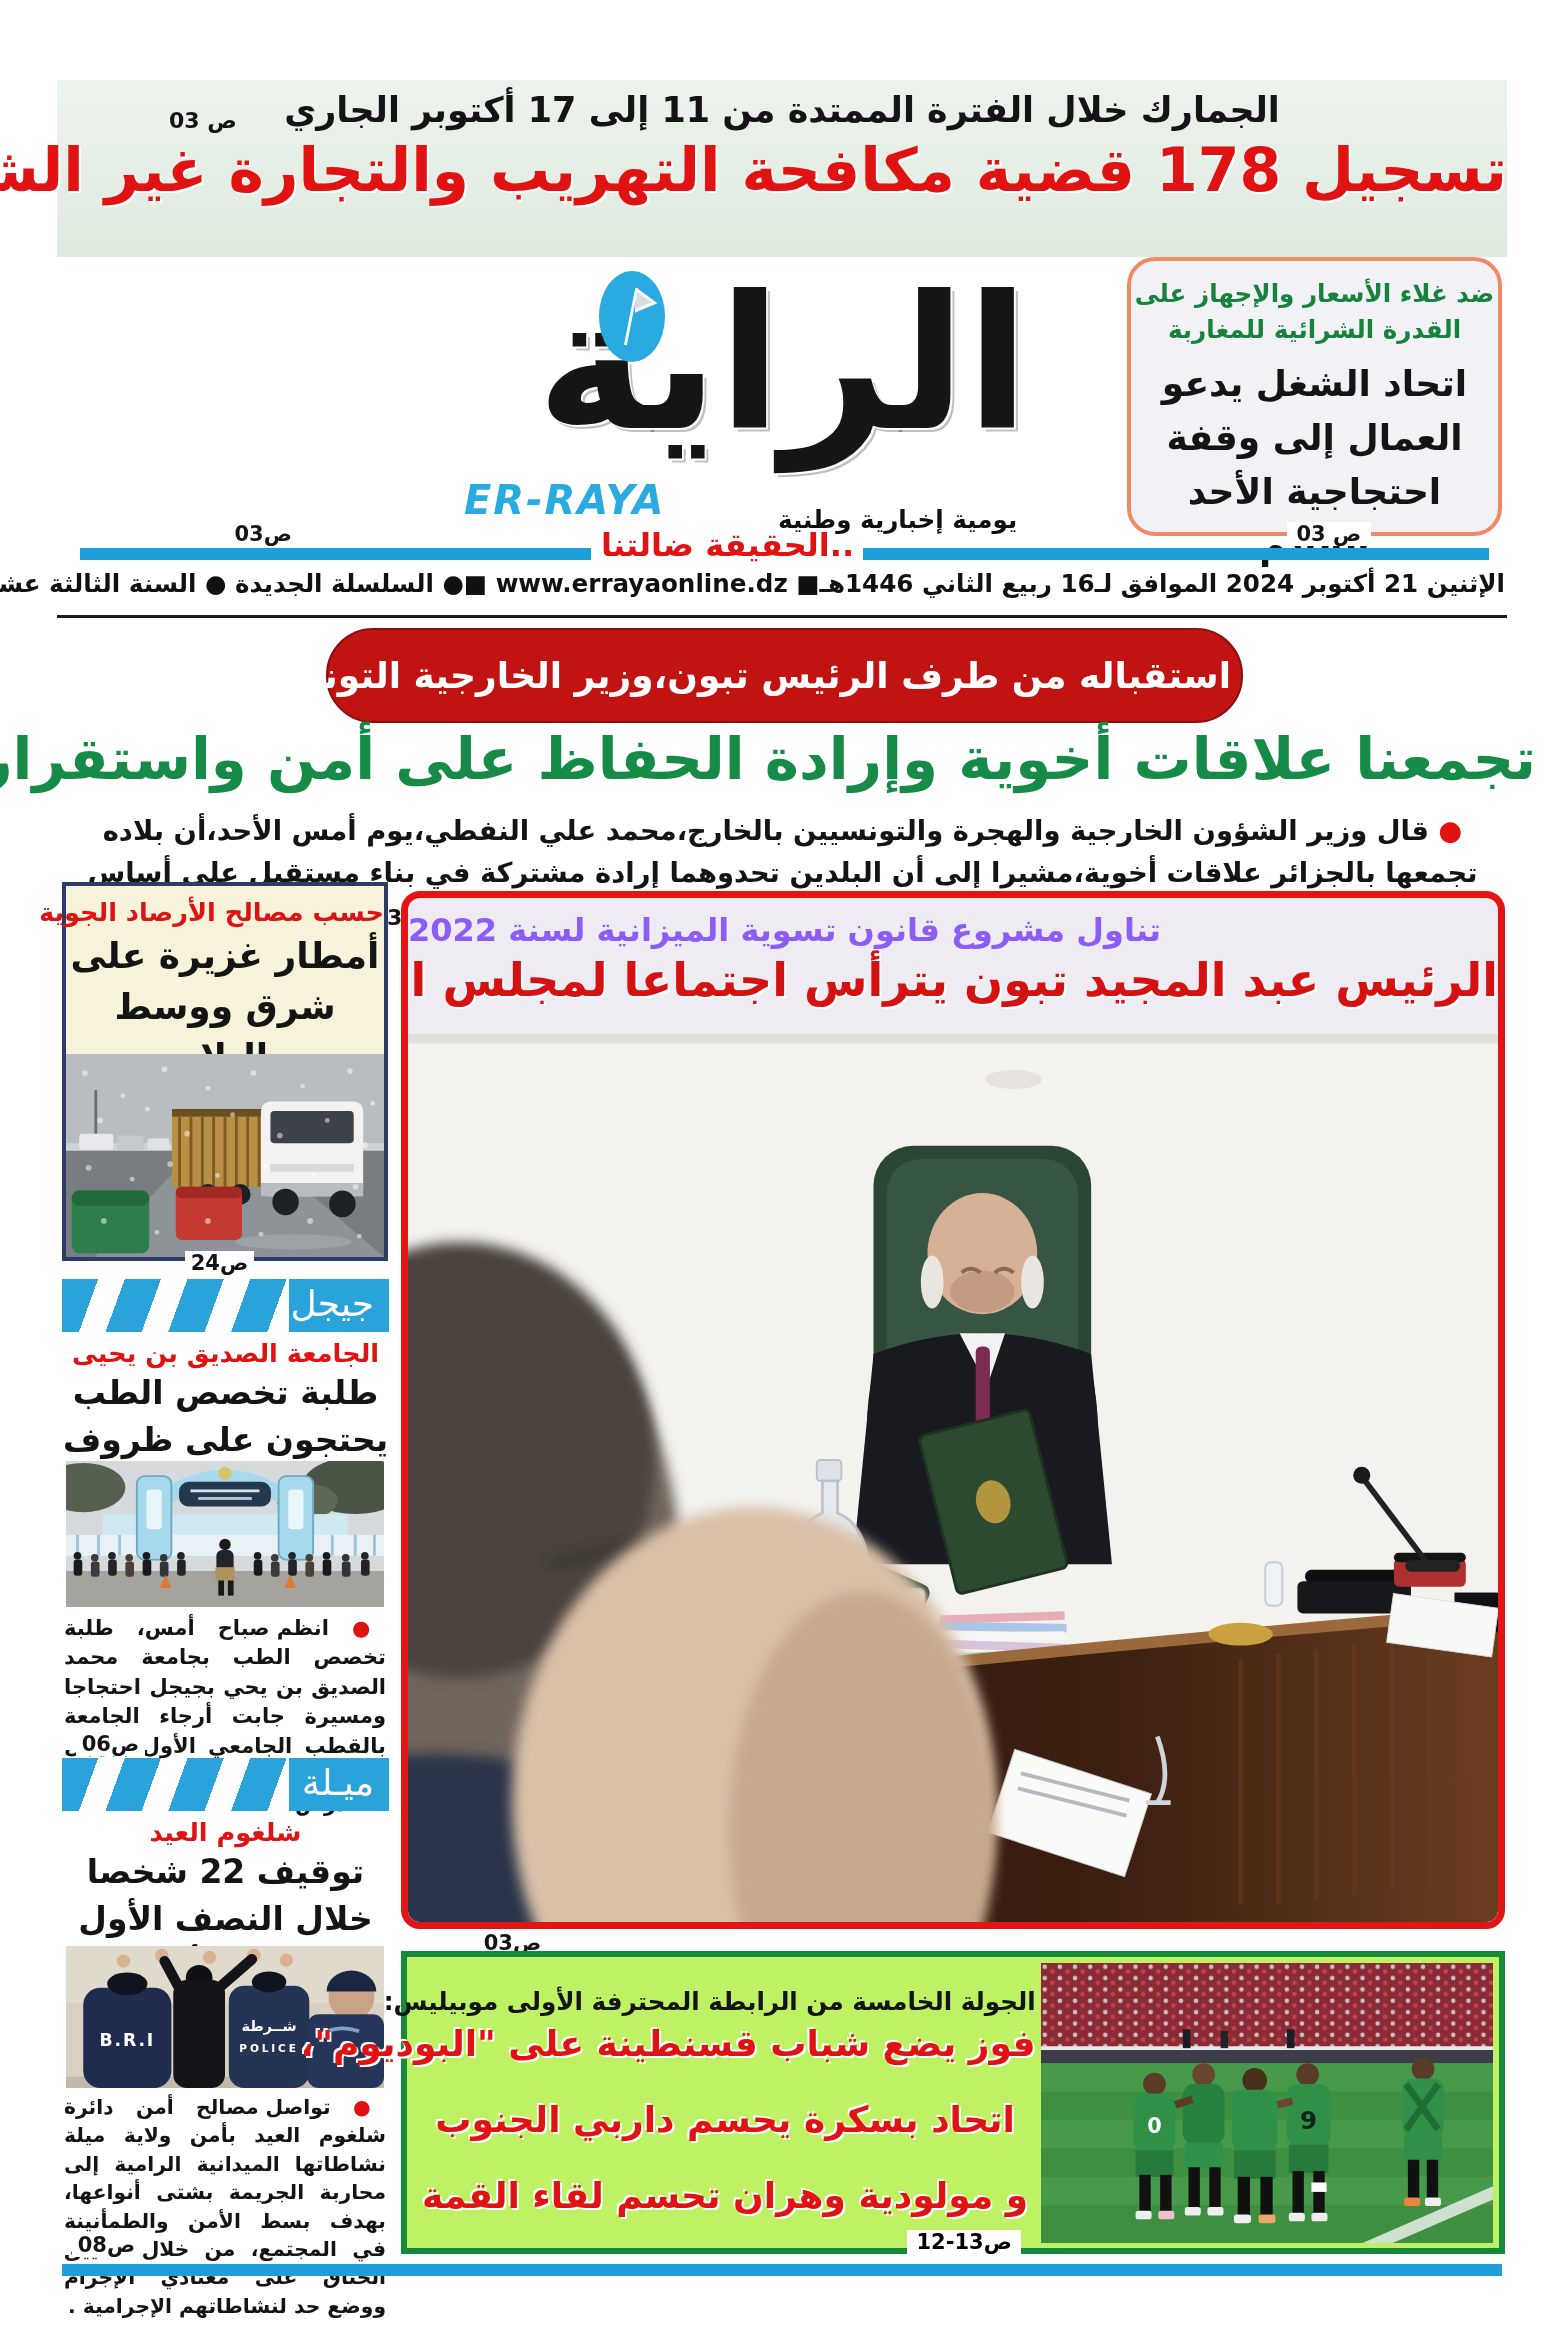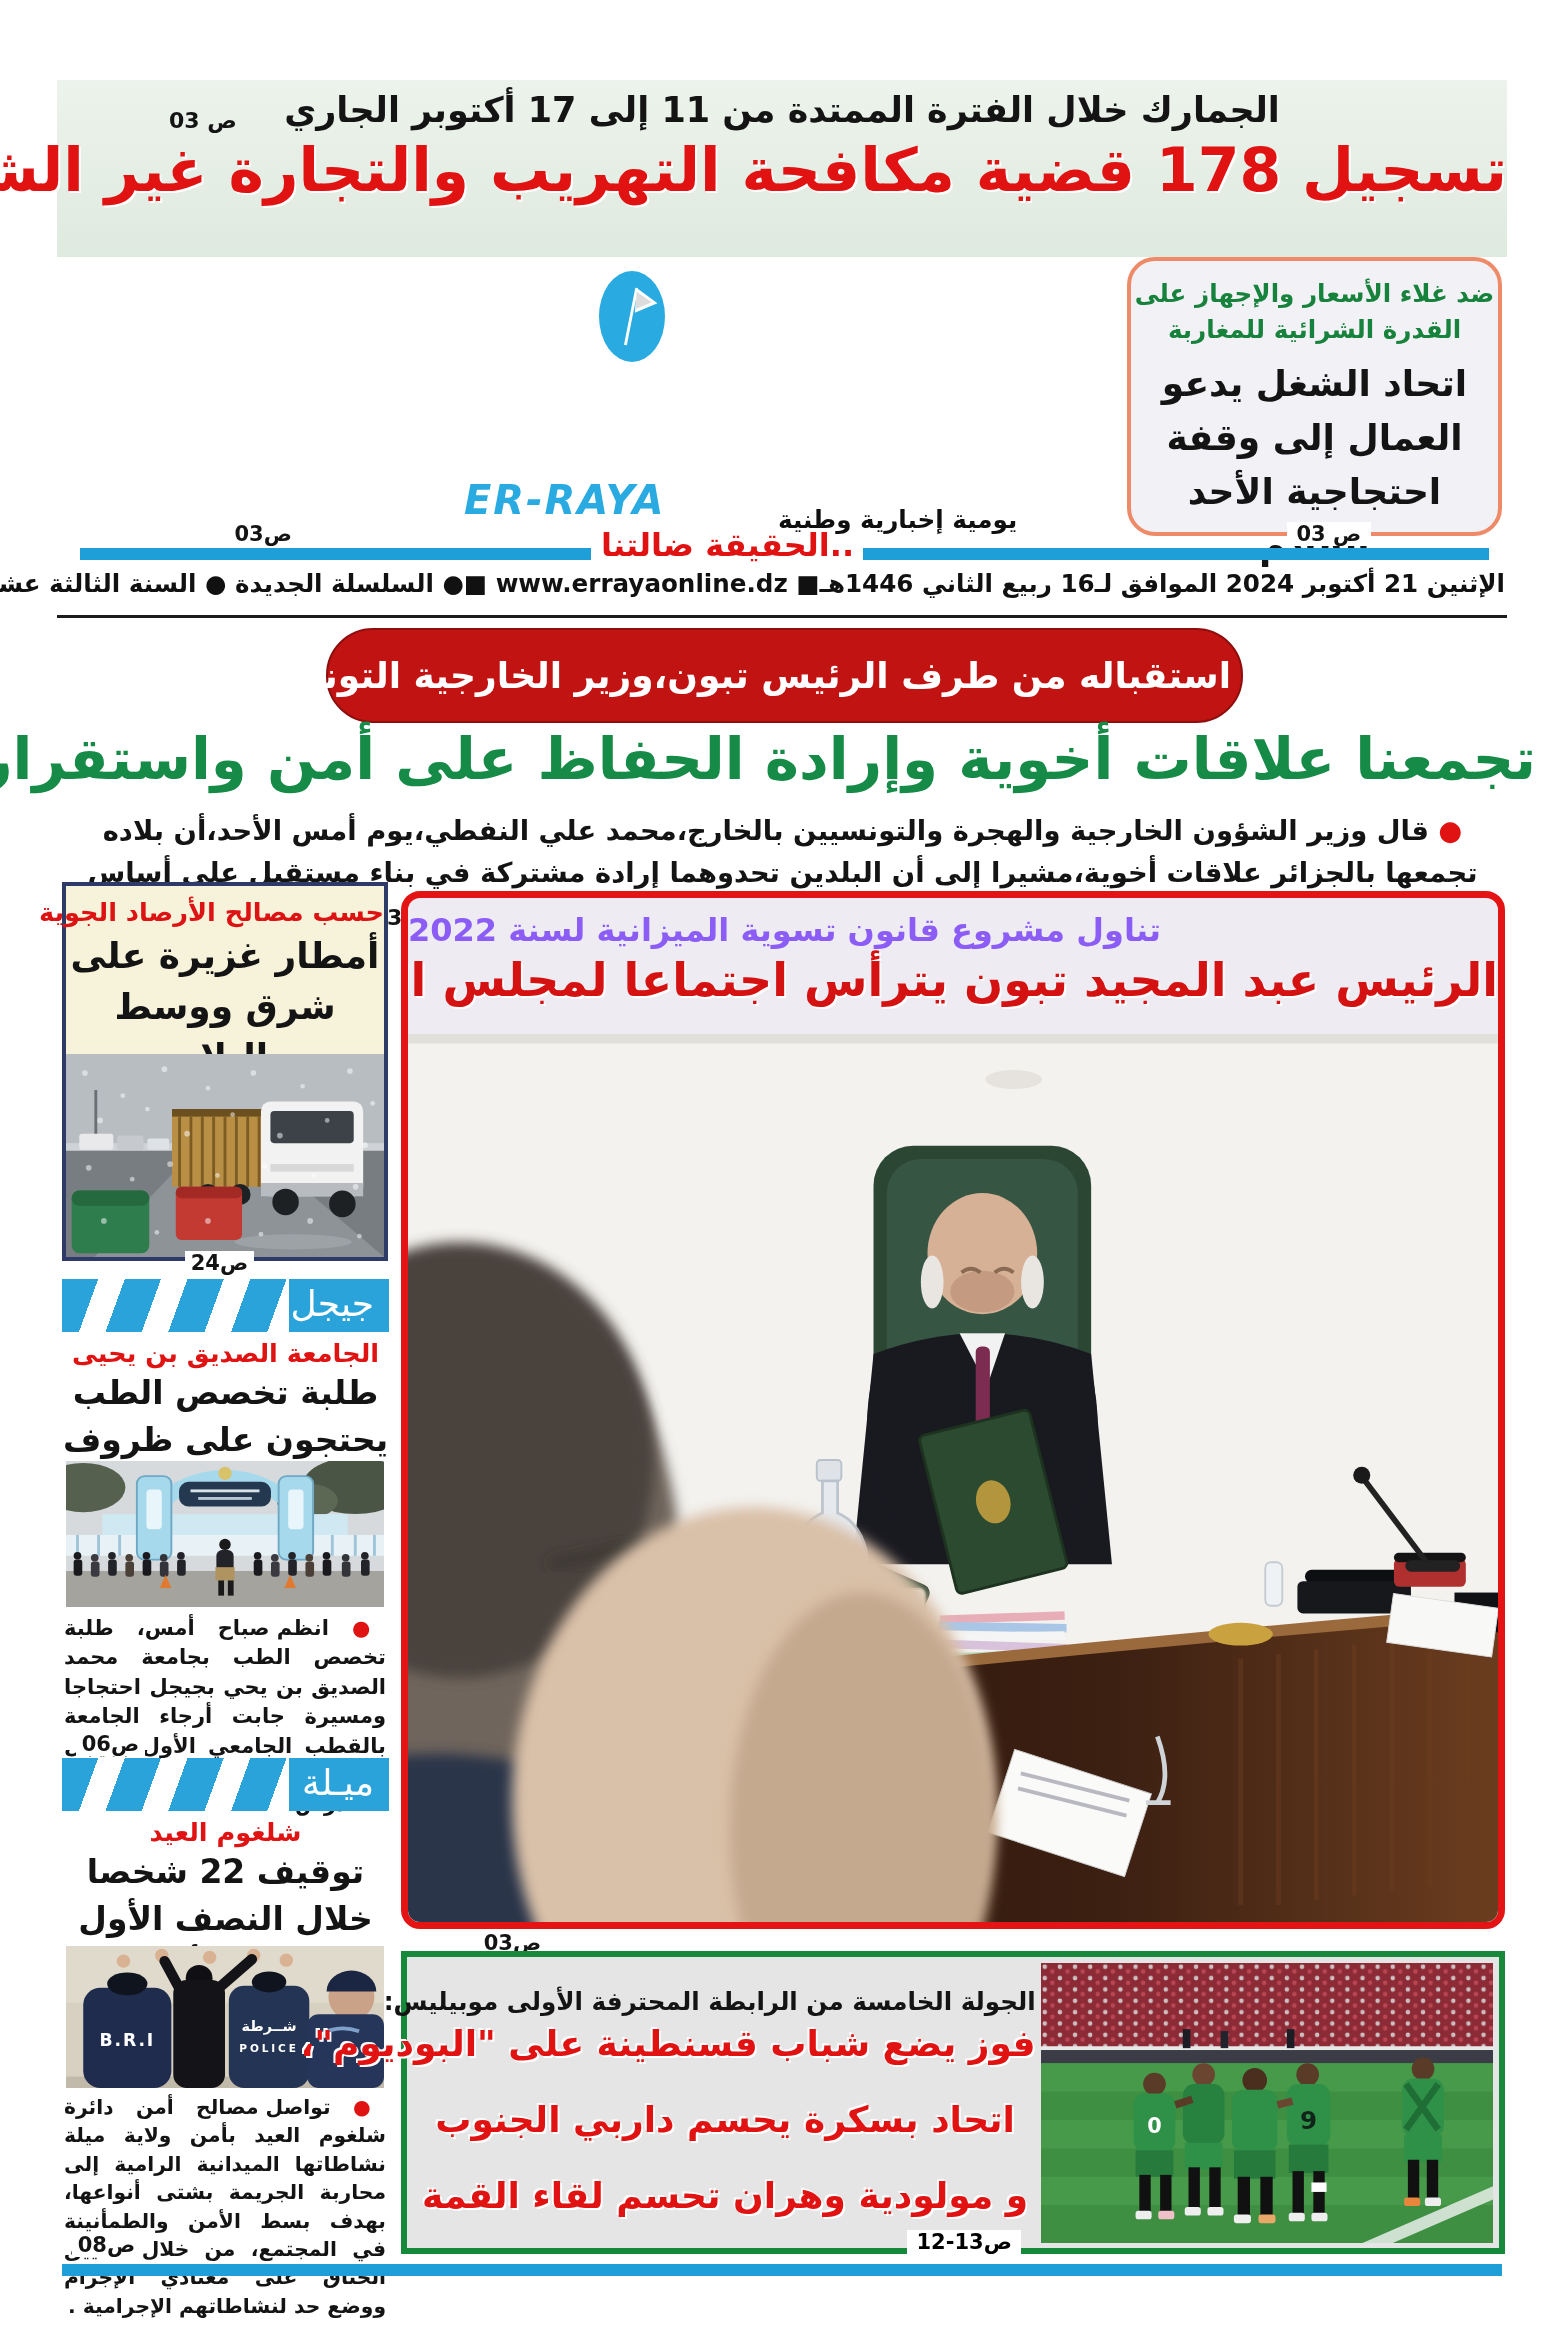--- a/index.html
+++ b/index.html
@@ -74,21 +74,21 @@
 
   
   .cab-box{left:401px;top:891px;width:1090px;height:1024px;border:7.6px solid #e51414;
     border-radius:19px;background:#eeecf2;overflow:hidden;}
   .cab-box .kick{margin-top:13.2px;font-size:32px;font-weight:bold;color:#8b5cf6;text-align:left;}
   .cab-box .head{margin-top:3.8px;font-size:46px;font-weight:bold;color:#d51212;text-align:center;
     text-shadow:1.9px 1.9px 0 #fff;}
   .cab-photo{position:absolute;left:0;bottom:0;width:1090px;height:888px;}
 
   .sports-box{left:401px;top:1951px;width:1092px;height:291px;border:6.6px solid #17893a;
-    background:#e5e5e5;}
+    background:#bef264;}
   .sports-text{position:absolute;left:7.6px;top:3.8px;width:621px;height:284px;}
   .sports-text .kick{position:absolute;left:0;right:0;top:26.5px;font-size:24.6px;font-weight:bold;
     color:#141414;text-align:center;white-space:nowrap;}
   .sports-line{position:absolute;left:0;right:0;text-align:center;font-size:36px;font-weight:bold;
     color:#e01212;white-space:nowrap;text-shadow:1.9px 1.9px 0 #fff,-1.9px -1.9px 0 #fff;}
   .sports-photo{position:absolute;right:5.7px;top:5.7px;width:452px;height:280px;}
   .sports-pref{position:absolute;left:500px;bottom:-5.7px;font-size:21px;font-weight:bold;
     background:#fff;padding:0 9.5px;direction:ltr;}
 
   .bottom-bar{left:62px;top:2264px;width:1440px;height:12.3px;background:#1e9fd8;}
@@ -105,20 +105,21 @@
   </div>
 
   <div class="abs box-pref ar b" style="left:225px;top:522px;">ص03</div>
 
   <div class="abs side-box" style="left:1127px;">
     <div class="kick ar b">ضد غلاء الأسعار والإجهاز على القدرة الشرائية للمغاربة</div>
     <div class="head ar b">اتحاد الشغل يدعو العمال إلى وقفة احتجاجية الأحد القادم</div>
   </div>
   <div class="abs box-pref ar b" style="left:1287px;top:522px;">ص 03</div>
 
+  <div class="abs logo-ar ar nw">الراية</div>
   <div class="abs flag-badge">
     <svg width="66" height="91" viewBox="0 0 70 96" preserveAspectRatio="none">
       <line x1="28" y1="78" x2="40" y2="18" stroke="#ffffff" stroke-width="3"></line>
       <polygon points="40,18 62,34 38,44" fill="#ffffff"></polygon>
       <polygon points="40,22 56,33 39,40" fill="#dcdcdc"></polygon>
     </svg>
   </div>
   <div class="abs logo-latin nw">ER-RAYA</div>
   <div class="abs logo-sub ar b nw">يومية إخبارية وطنية</div>
   <div class="abs tag-bar" style="left:80px;width:511px;"></div>

